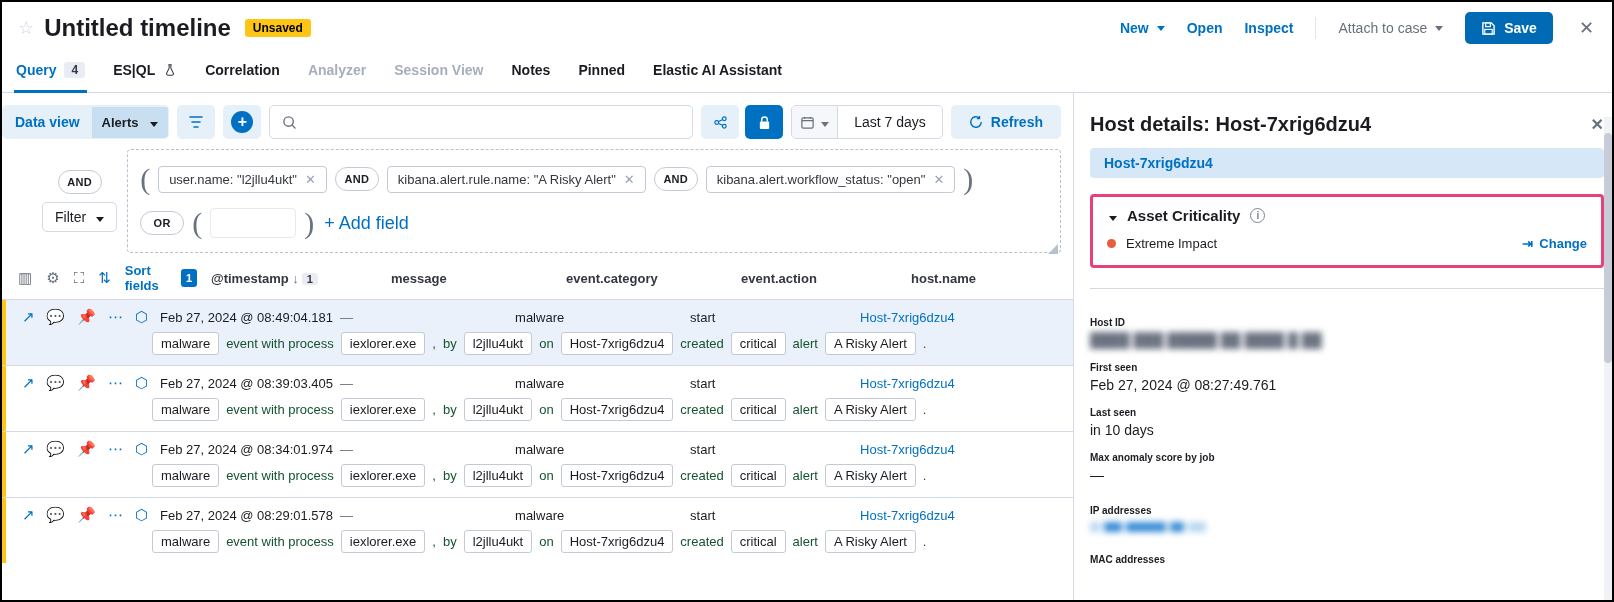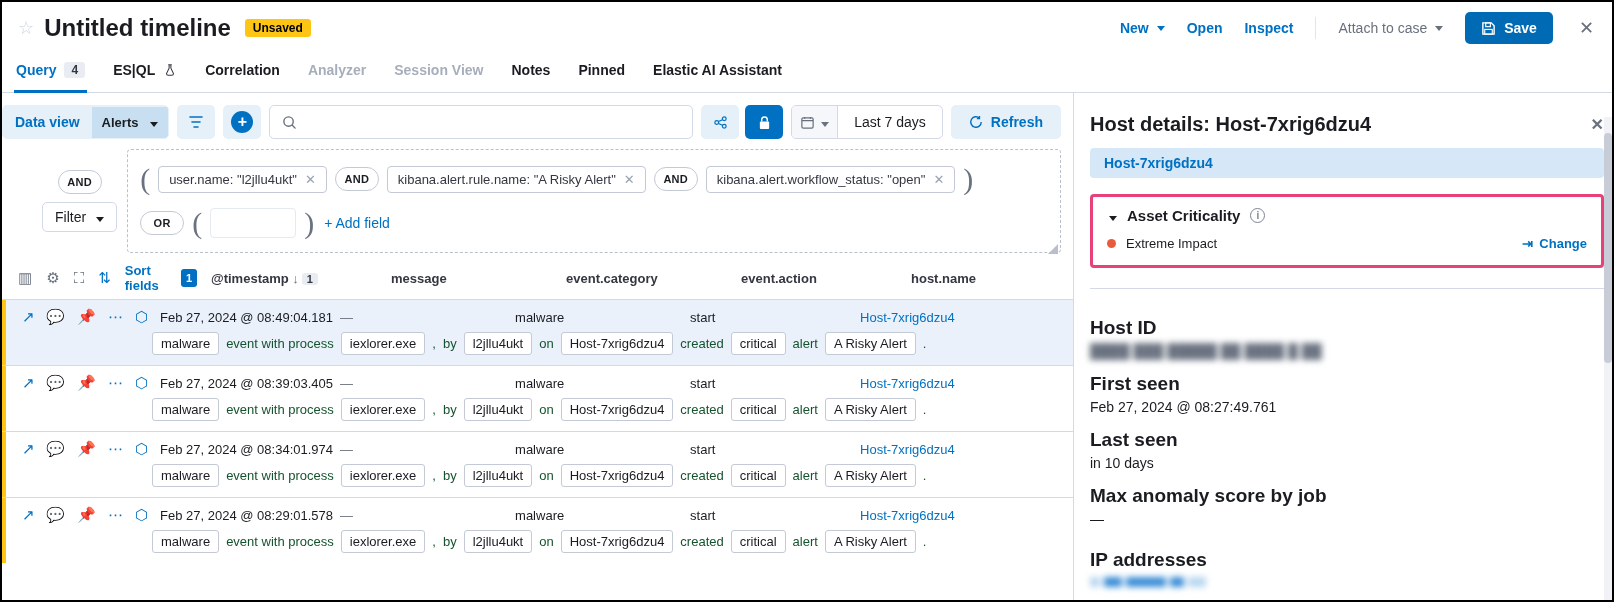--- a/index.html
+++ b/index.html
@@ -62,21 +62,21 @@
   .and-pill{width:44px;height:24px;border:1px solid var(--pill-border);border-radius:14px;background:#fff;font-size:11px;font-weight:700;display:flex;align-items:center;justify-content:center;letter-spacing:.3px;}
   .filter-dd{border:1px solid var(--border);border-radius:5px;padding:6px 12px;display:flex;align-items:center;gap:8px;font-size:14px;cursor:pointer;}
   .qb{flex:1;border:1px dashed #b9c0cd;border-radius:4px;padding:10px 12px 10px 12px;position:relative;}
   .qb-resize{position:absolute;right:2px;bottom:-2px;width:0;height:0;color:#b9c0cd;border-right:10px solid #b9c0cd;border-top:10px solid transparent;}
   .qb-line{display:flex;align-items:center;gap:8px;min-height:38px;}
   .qb-line + .qb-line{margin-top:6px;}
   .paren{font-size:30px;color:#6a7280;font-family:Georgia,serif;line-height:0;position:relative;}
   .inner-paren-box{border:1px solid #e5e9f0;border-radius:4px;padding:4px 42px;min-height:30px;}
   .chip{border:1px solid var(--pill-border);border-radius:4px;background:#fff;padding:5px 10px;font-size:13px;display:flex;align-items:center;gap:8px;color:#343741;}
   .chip-x{color:#98a2b3;cursor:pointer;font-size:13px;}
-  .add-field{color:var(--blue);font-size:14px;margin-left:2px;cursor:pointer;}
+  .add-field{color:var(--blue);font-size:18px;margin-left:2px;cursor:pointer;}
   .or-wrap{display:flex;align-items:center;gap:8px;padding-right:400px;}
 
   
   .thead{display:flex;align-items:center;gap:14px;padding:4px 12px 6px 16px;font-size:13px;color:#343741;}
   .thead .mini{color:#6a7280;font-size:15px;cursor:pointer;}
   .sort-fields{color:var(--blue);font-weight:600;cursor:pointer;}
   .sort-one{display:inline-flex;align-items:center;gap:3px;background:var(--blue);color:#fff;border-radius:3px;padding:0 5px;font-size:11px;font-weight:700;height:18px;}
   .thead-cols{display:flex;flex:1;}
   .col-ts{width:180px;}
   .col-msg{width:175px;}
@@ -105,21 +105,21 @@
   .side-title{font-size:20px;font-weight:800;margin:8px 0 12px 0;display:flex;align-items:center;}
   .side-close{margin-left:auto;color:#6a7280;font-size:16px;cursor:pointer;}
   .host-badge{display:inline-block;background:#d6e8f7;color:var(--blue);font-weight:600;font-size:14px;padding:7px 14px;border-radius:4px;margin-bottom:16px;}
   .highlight{border:3px solid var(--hl-pink);border-radius:4px;padding:10px 14px 14px 14px;margin-bottom:16px;}
   .hl-head{display:flex;align-items:center;gap:10px;font-size:15px;font-weight:800;}
   .hl-head .info{width:15px;height:15px;border:1.5px solid #7d8495;border-radius:50%;color:#7d8495;font-size:10px;display:flex;align-items:center;justify-content:center;}
   .hl-body{display:flex;align-items:center;margin-top:12px;gap:10px;text-align:center;}
   .dot{width:9px;height:9px;border-radius:50%;background:#e85c3d;}
   .change{margin-left:auto;color:var(--blue);font-weight:600;cursor:pointer;display:flex;align-items:center;gap:6px;}
   .side hr{border:none;border-top:1px solid var(--border);margin:4px 0 14px 0;}
-  .field-label{font-weight:800;font-size:19px;margin-top:14px;}
+  .field-label{font-weight:800;font-size:10px;margin-top:14px;}
   .field-val{font-size:14px;margin-top:4px;color:#1a1c21;}
   .blur{filter:blur(3px);user-select:none;color:#6a7280;}
   .bar-strip{display:flex;gap:4px;margin-top:6px;}
   .bar-strip span{height:10px;background:#3a8dd6;}
   .bar-strip span.alt{background:#b8d7ef;}
 
   svg{display:block;}
 </style>
 </head>
 <body>

